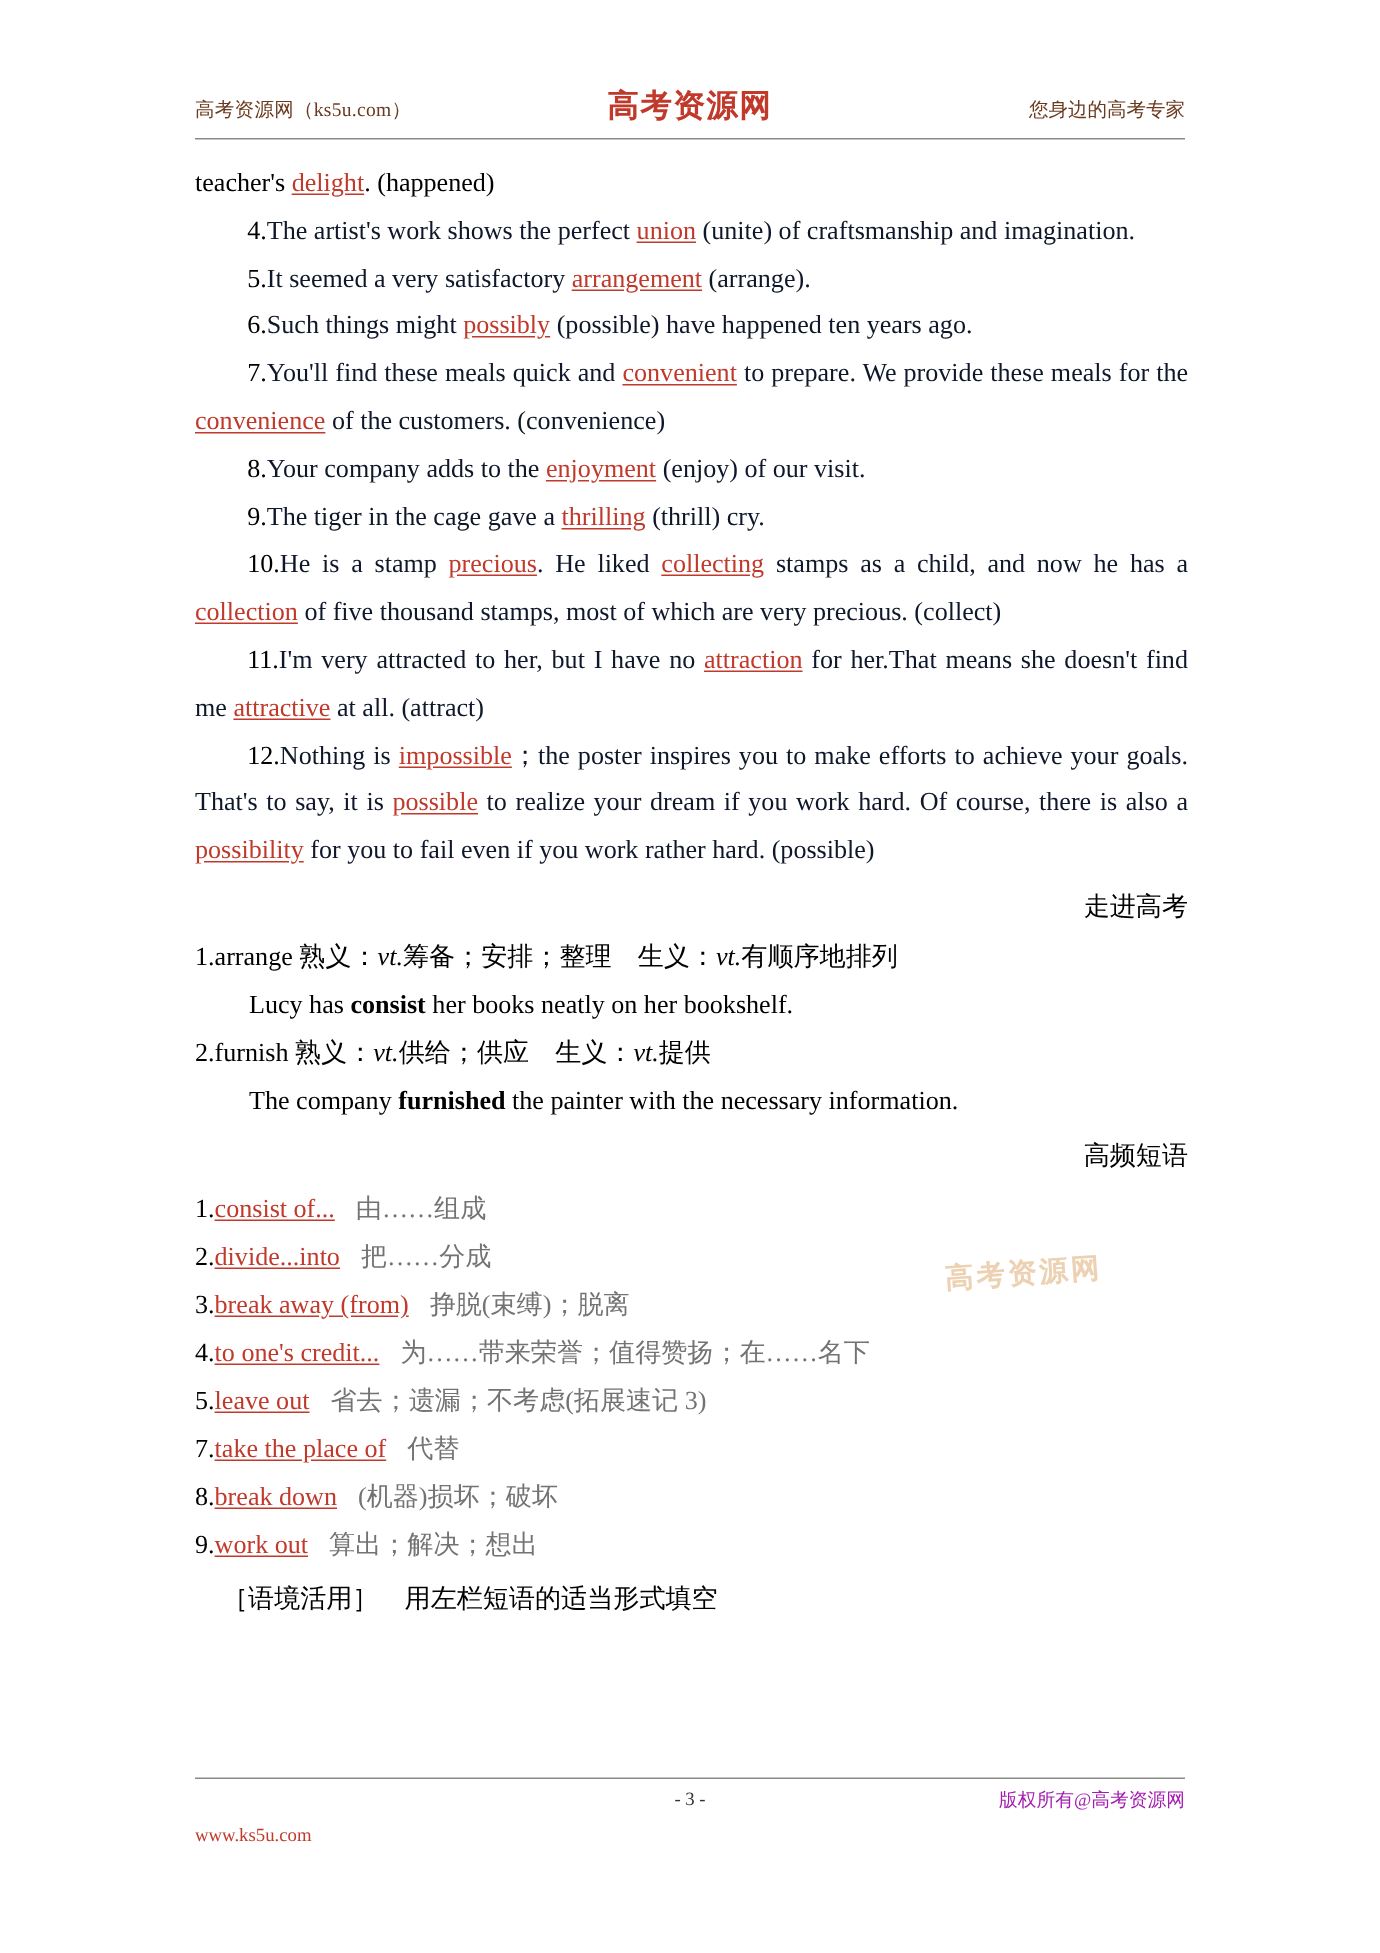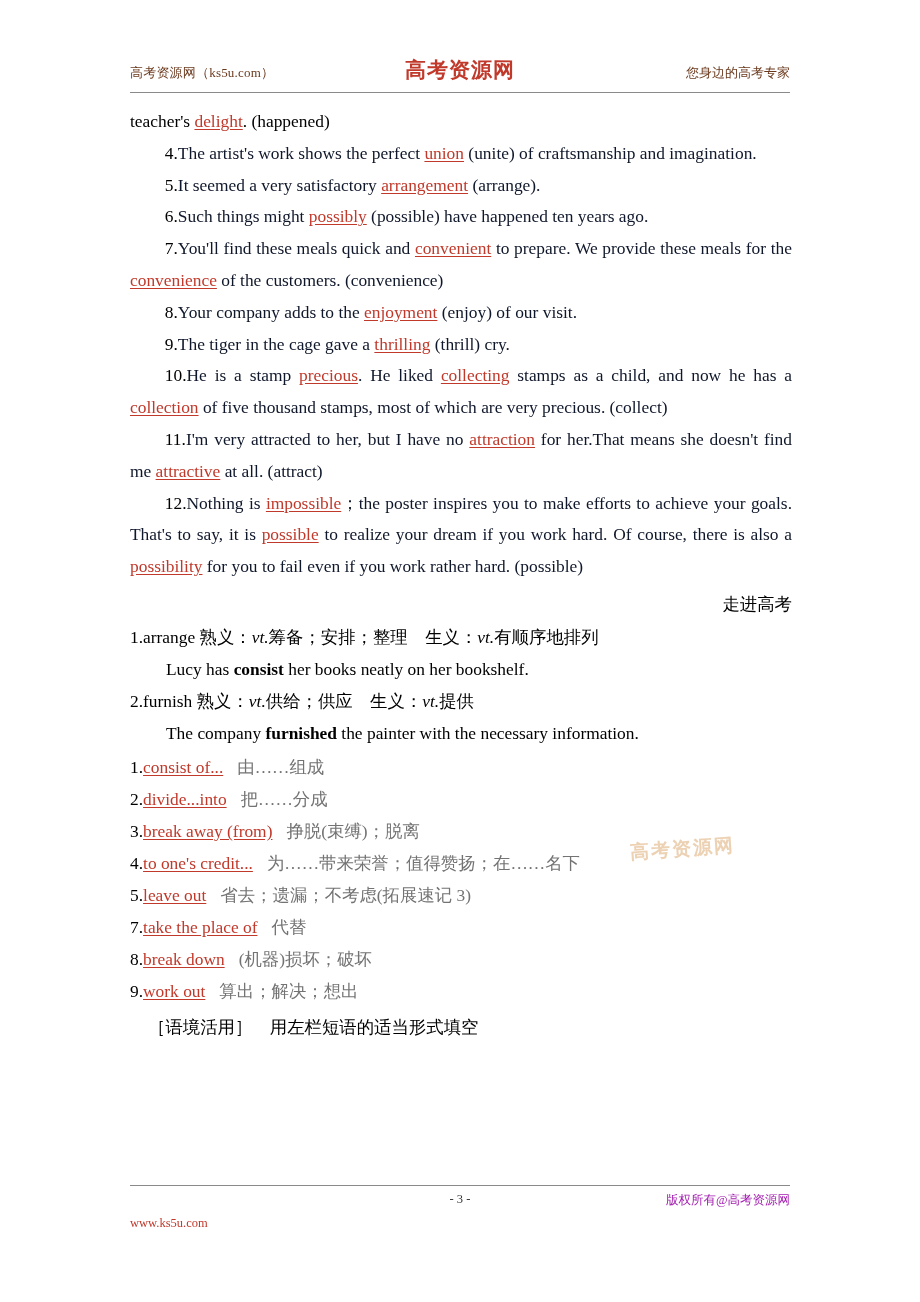--- a/index.html
+++ b/index.html
@@ -225,20 +225,21 @@
 
     <p class="center-head">走进高考</p>
 
     <div id="gaokao-block">
         <p class="gk-line"><span>1.arrange 熟义：</span><span class="it">vt.</span><span>筹备；安排；整理　生义：</span><span class="it">vt.</span><span>有顺序地排列</span></p>
         <p class="gk-line ind"><span>Lucy has </span><span class="bold">consist</span><span> her books neatly on her bookshelf.</span></p>
         <p class="gk-line"><span>2.furnish 熟义：</span><span class="it">vt.</span><span>供给；供应　生义：</span><span class="it">vt.</span><span>提供</span></p>
         <p class="gk-line ind"><span>The company </span><span class="bold">furnished</span><span> the painter with the necessary information.</span></p>
       </div>
 
+    <p class="center-head">高频短语</p>
 
     <div id="phrase-list" class="phrase-list">
         <div class="ph-row"><span class="ph-num">1.</span><span class="ph-term">consist of...</span><span class="ph-mean">由……组成</span></div>
         <div class="ph-row"><span class="ph-num">2.</span><span class="ph-term">divide...into</span><span class="ph-mean">把……分成</span></div>
         <div class="ph-row"><span class="ph-num">3.</span><span class="ph-term">break away (from)</span><span class="ph-mean">挣脱(束缚)；脱离</span></div>
         <div class="ph-row"><span class="ph-num">4.</span><span class="ph-term">to one's credit...</span><span class="ph-mean">为……带来荣誉；值得赞扬；在……名下</span></div>
         <div class="ph-row"><span class="ph-num">5.</span><span class="ph-term">leave out</span><span class="ph-mean">省去；遗漏；不考虑(拓展速记 3)</span></div>
         <div class="ph-row"><span class="ph-num">7.</span><span class="ph-term">take the place of</span><span class="ph-mean">代替</span></div>
         <div class="ph-row"><span class="ph-num">8.</span><span class="ph-term">break down</span><span class="ph-mean">(机器)损坏；破坏</span></div>
         <div class="ph-row"><span class="ph-num">9.</span><span class="ph-term">work out</span><span class="ph-mean">算出；解决；想出</span></div>

